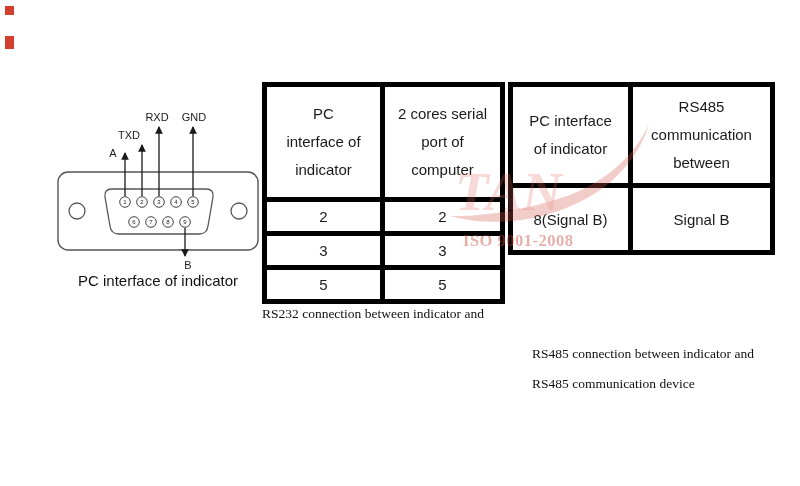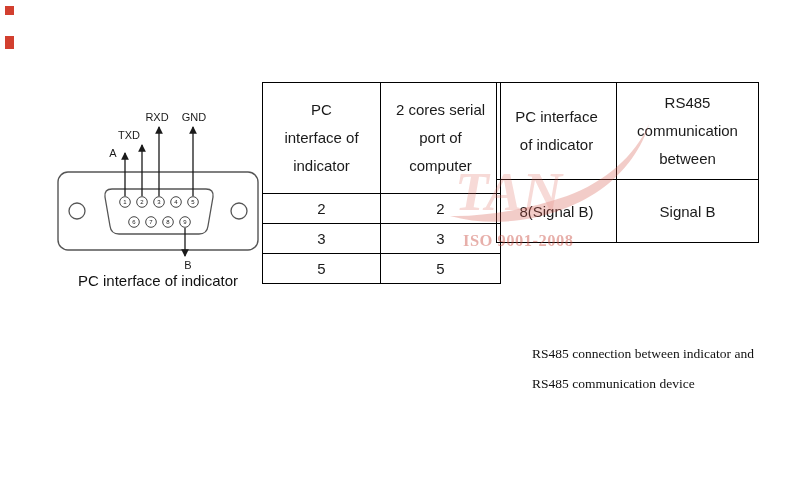--- a/index.html
+++ b/index.html
@@ -13,29 +13,29 @@
   #connector-caption{
     position:absolute;left:46px;top:272px;width:224px;text-align:center;
     font-size:15px;color:#111;
   }
   
   table.tbl{
     position:absolute;border-collapse:collapse;table-layout:fixed;
     font-size:15px;color:#1a1a1a;background:transparent;
   }
   table.tbl th,table.tbl td{
-    border:1px solid #000000;text-align:center;vertical-align:middle;
+    border:5px solid #000000;text-align:center;vertical-align:middle;
     padding:0 4px;background:transparent;font-weight:normal;
   }
   .preline{white-space:pre-line;line-height:1.85;}
   .bold{font-weight:bold;}
   #rs232-table{left:262px;top:82px;width:238px;}
   #rs232-table th{height:110px;}
   #rs232-table td{height:29px;}
-  #rs485-table{left:496px;top:82px;width:262px;}
+  #rs485-table{left:508px;top:82px;width:262px;}
   #rs485-table th{height:96px;}
   #rs485-table tr.r1 td{height:71px;}
   #rs485-table tr.r2 td{height:62px;}
   
   .tbl-caption{
     position:absolute;font-family:"Liberation Serif",serif;font-size:13.5px;color:#111;
   }
   .tbl-caption .cap-line{margin:0 0 14px 0;white-space:nowrap;}
   #rs232-caption{left:262px;top:306px;}
   #rs485-caption{left:532px;top:346px;}
@@ -147,20 +147,21 @@
 between</th>
       </tr>
       <tr class="r2">
         <td>8(Signal B)</td>
         <td>Signal B</td>
       </tr>
     </tbody>
   </table>
 
   <div class="tbl-caption" id="rs232-caption">
+    <div class="cap-line">RS232 connection between indicator and</div>
   </div>
   <div class="tbl-caption" id="rs485-caption">
     <div class="cap-line">RS485 connection between indicator and</div>
     <div class="cap-line">RS485 communication device</div>
   </div>
 
   <svg id="watermark" width="210" height="145" viewBox="0 0 210 145">
     <text x="10" y="92" font-size="55" font-style="italic" font-weight="bold" fill="#dd6b5f" opacity="0.45">TAN</text>
     <path d="M5,98 C55,112 115,100 155,72 C180,55 198,28 204,6 C190,38 160,64 122,78 C85,91 40,99 5,98 Z" fill="#d5574b" opacity="0.55"></path>
     <text x="18" y="128" font-size="16.5" font-weight="bold" fill="#c94a3e" opacity="0.8" letter-spacing="0.5">ISO 9001-2008</text>

